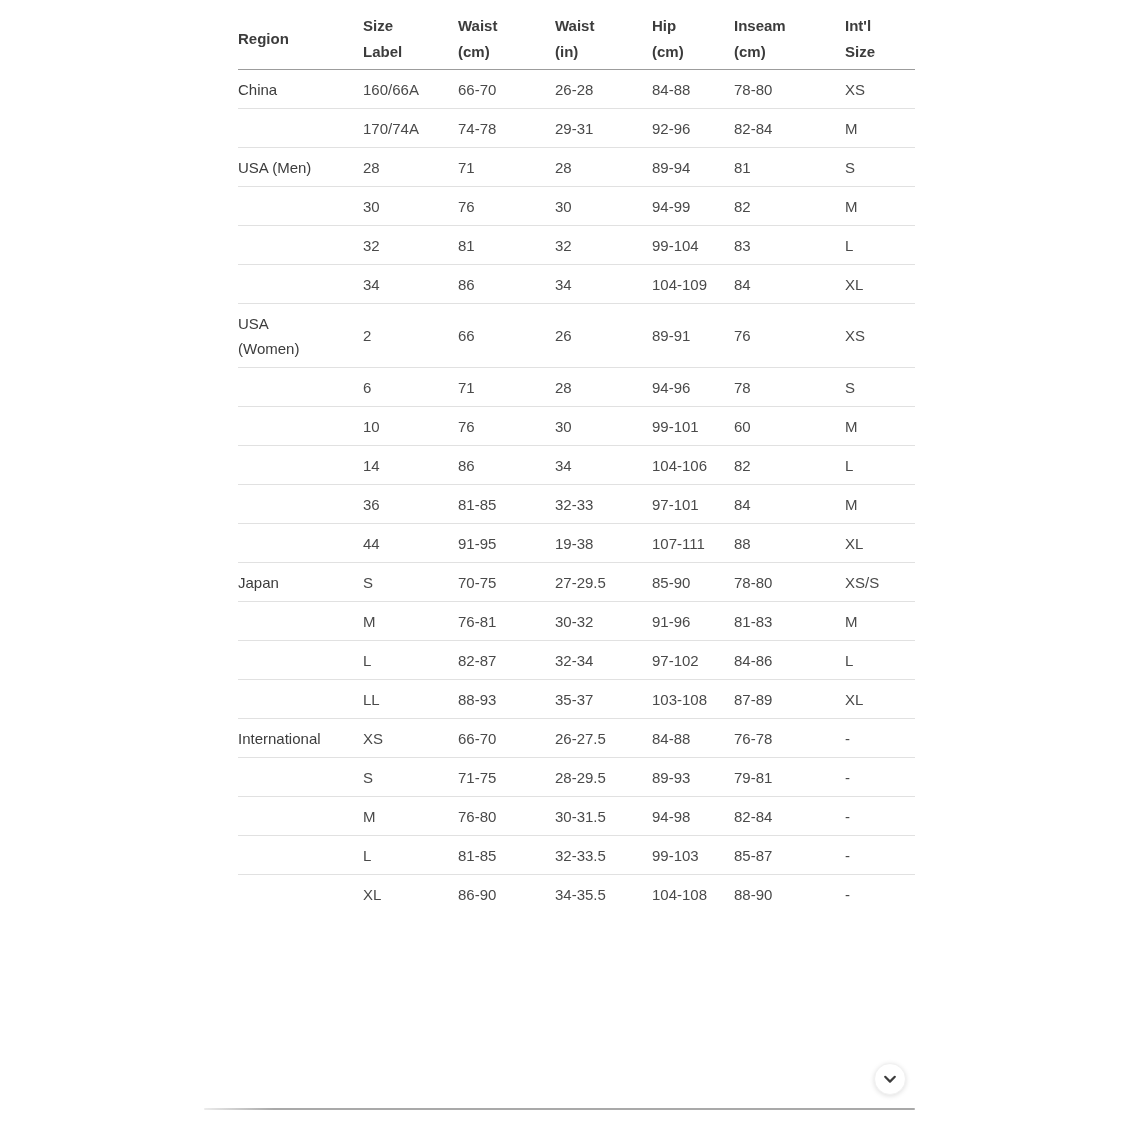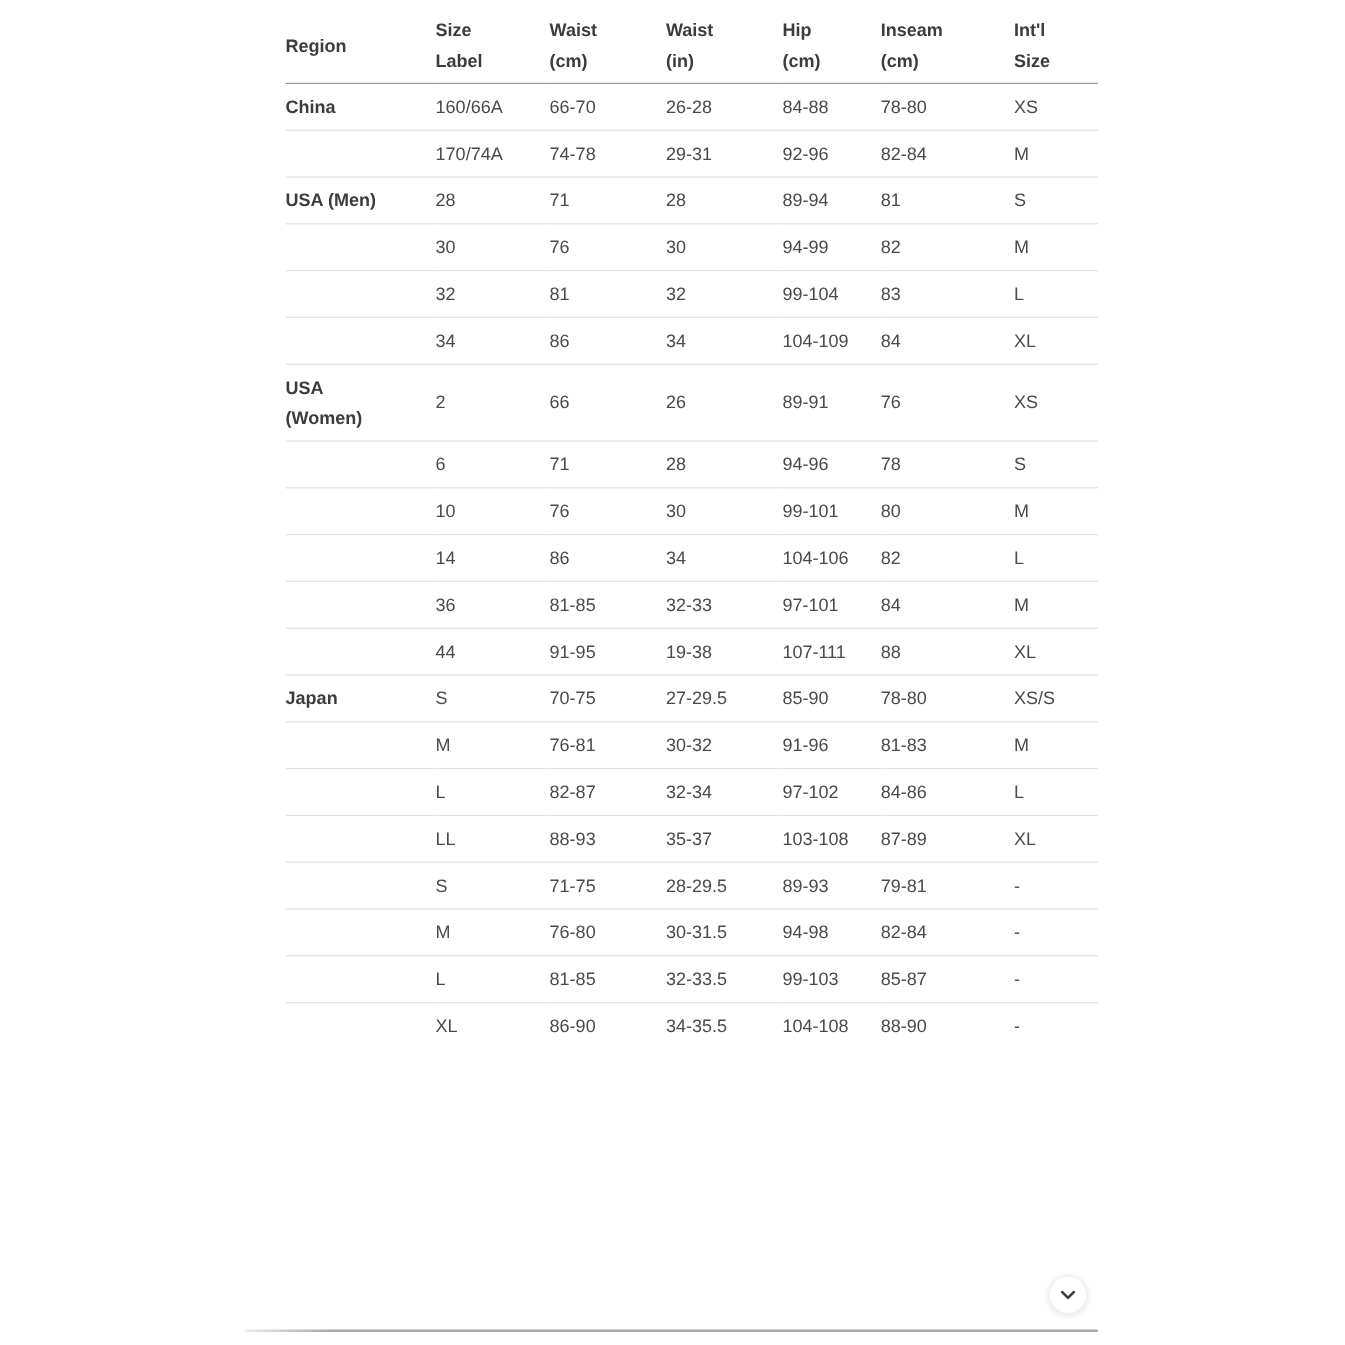--- a/index.html
+++ b/index.html
@@ -15,21 +15,21 @@
     font-size:15px; font-weight:700; color:#3c3c3c;
     line-height:26px; padding:4.5px 0;
     border-bottom:1px solid #9c9c9c;
   }
   td {
     text-align:left; vertical-align:middle;
     font-size:15px; font-weight:400; color:#4a4a4a;
     line-height:25px; padding:6.5px 0;
     border-bottom:1px solid #e1e1e1;
   }
-  td.region { font-weight:700; color:#3c3c3c; padding-right:30px; }
+  td.region { font-weight:400; color:#3c3c3c; padding-right:30px; }
   tbody tr:last-child td { border-bottom:none; }
 
   .expand-btn {
     position:absolute; left:874px; top:1063px;
     width:32px; height:32px; border-radius:50%;
     background:#ffffff; border:1px solid #f1f1f1;
     box-shadow:0 1px 5px rgba(0,0,0,0.13);
     display:flex; align-items:center; justify-content:center;
     cursor:pointer;
   }
@@ -158,21 +158,21 @@
           <td>94-96</td>
           <td>78</td>
           <td>S</td>
         </tr>
         <tr>
           <td class="region"></td>
           <td>10</td>
           <td>76</td>
           <td>30</td>
           <td>99-101</td>
-          <td>80</td>
+          <td>60</td>
           <td>M</td>
         </tr>
         <tr>
           <td class="region"></td>
           <td>14</td>
           <td>86</td>
           <td>34</td>
           <td>104-106</td>
           <td>82</td>
           <td>L</td>
@@ -225,20 +225,29 @@
         <tr>
           <td class="region"></td>
           <td>LL</td>
           <td>88-93</td>
           <td>35-37</td>
           <td>103-108</td>
           <td>87-89</td>
           <td>XL</td>
         </tr>
         <tr>
+          <td class="region">International</td>
+          <td>XS</td>
+          <td>66-70</td>
+          <td>26-27.5</td>
+          <td>84-88</td>
+          <td>76-78</td>
+          <td>-</td>
+        </tr>
+        <tr>
           <td class="region"></td>
           <td>S</td>
           <td>71-75</td>
           <td>28-29.5</td>
           <td>89-93</td>
           <td>79-81</td>
           <td>-</td>
         </tr>
         <tr>
           <td class="region"></td>

